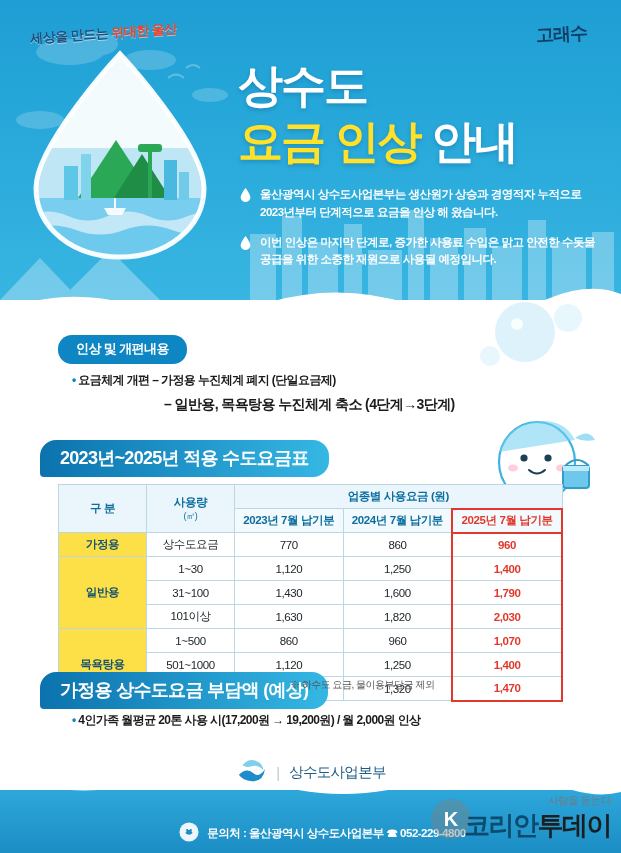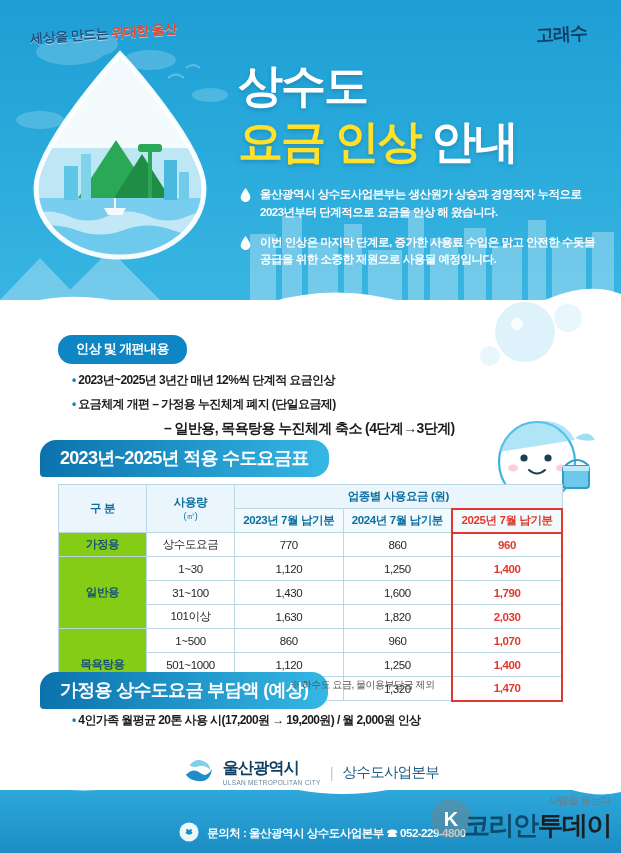--- a/index.html
+++ b/index.html
@@ -111,21 +111,21 @@
   }
   table.rate th, table.rate td {
     border: 1px solid #bcd6e4; text-align: center;
     padding: 0; height: 24px; color: #20282c;
   }
   table.rate thead th {
     background: #eaf6fc; color: #0b6e9f; font-weight: bold;
   }
   table.rate thead th.sub { background: #f3fafd; font-weight: bold; }
   table.rate tbody td { background: #ffffff; }
-  table.rate td.cat { background: #84cc16; font-weight: bold; color: #17546f; }
+  table.rate td.cat { background: #fde047; font-weight: bold; color: #17546f; }
   table.rate td.hl { color: #e0382c; font-weight: bold; }
   table.rate .colmark-head {
     border: 2px solid #e0382c !important; background: #fff6f5; color: #e0382c;
   }
   table.rate td.colmark { border-left: 2px solid #e0382c !important; border-right: 2px solid #e0382c !important; }
   table.rate tr:last-child td.colmark { border-bottom: 2px solid #e0382c !important; border-radius: 9px; }
   .unit { font-size: 9px; font-weight: normal; display: block; }
 
   .sec3 { position: absolute; left: 40px; top: 372px; }
   .sec3-note {
@@ -317,24 +317,20 @@
         <path d="M24 86 q-12 8 -4 16 q10 4 16 -8" fill="#ffffff" stroke="#3fb3e0" stroke-width="2"></path>
       </svg>
     </div>
 
     <div class="sec1">
       <span class="pill">인상 및 개편내용</span>
     </div>
     <div class="sec1-list">
       <div class="li">
         <span class="dot">•</span>
-        <span>2023년~2025년 3년간 매년 12%씩 단계적 요금인상</span>
-      </div>
-      <div class="li">
-        <span class="dot">•</span>
         <span>요금체계 개편  – 가정용 누진체계 폐지 (단일요금제)</span>
       </div>
       <div class="li-sub">– 일반용, 목욕탕용 누진체계 축소 (4단계→3단계)</div>
     </div>
 
     <div class="sec2">
       <span class="pill-gradient">2023년~2025년 적용 수도요금표</span>
     </div>
 
     <table class="rate">
@@ -413,24 +409,20 @@
       </div>
     </div>
   </div>
 
   <div class="footer-logo">
     <span>
       <svg viewBox="0 0 34 30" width="32" height="28">
         <path d="M4 20 q8 -8 15 -2 q7 6 13 -4 q-2 14 -14 13 q-10 -1 -14 -7Z" fill="#1f8ccb"></path>
         <path d="M8 10 q6 -8 14 -5 q8 3 8 10 q-6 -6 -12 -4 q-6 2 -10 -1Z" fill="#7fd0ea"></path>
       </svg>
-    </span>
-    <span class="fl-name">
-      <span>울산광역시</span>
-      <small>ULSAN METROPOLITAN CITY</small>
     </span>
     <span class="fl-div">|</span>
     <span class="fl-dept">상수도사업본부</span>
   </div>
 
   <div class="footer-wave">
     <svg class="top" viewBox="0 0 621 26" width="621" height="26" preserveAspectRatio="none">
       <path d="M0 0 q70 24 140 8 q70 -16 140 2 q70 18 140 -4 q70 -22 140 4 q35 13 61 6 V0 Z" fill="#ffffff"></path>
     </svg>
     <div class="footer-contact">

